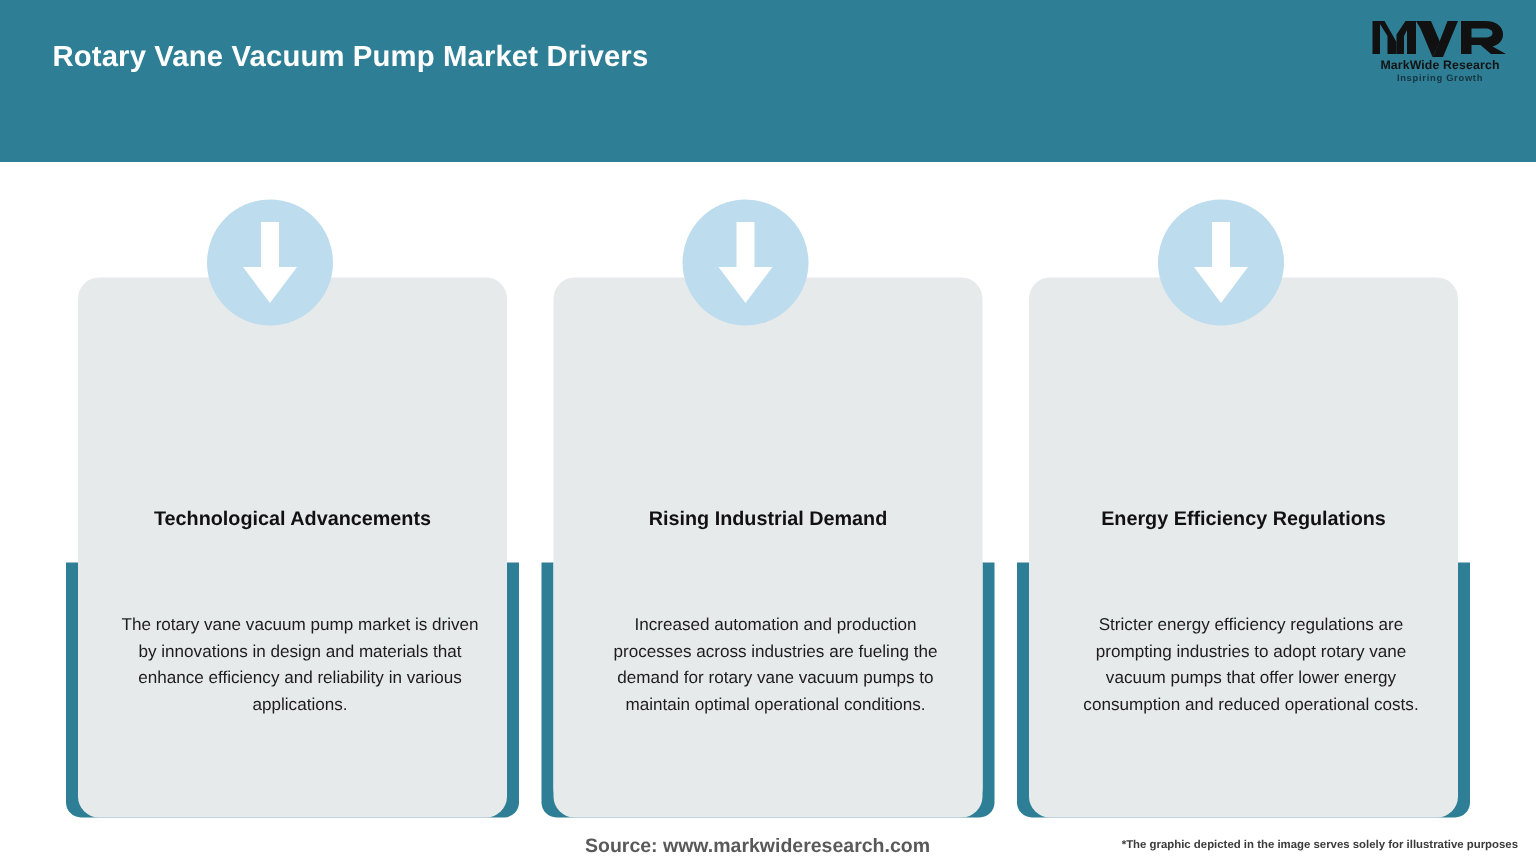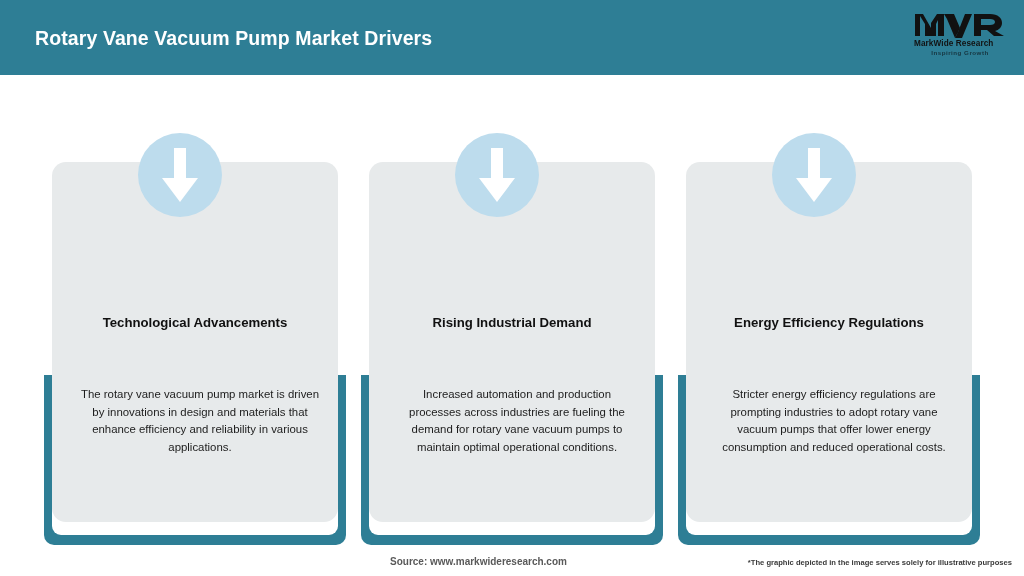--- a/index.html
+++ b/index.html
@@ -14,21 +14,21 @@
     overflow: hidden;
     position: relative;
   }
 
   
   .header {
     position: absolute;
     left: 0;
     top: 0;
     width: 1024px;
-    height: 75px;
+    height: 108px;
     background: #2e7e95;
     box-sizing: border-box;
   }
   .header-title {
     position: absolute;
     left: 35px;
     top: 27px;
     font-size: 19.5px;
     font-weight: bold;
     color: #ffffff;
@@ -49,21 +49,21 @@
     left: 0;
     top: 0;
     width: 92px;
     height: 27px;
   }
   .logo-name {
     position: absolute;
     left: 0;
     top: 28px;
     width: 92px;
-    text-align: left;
+    text-align: center;
     font-size: 8.2px;
     font-weight: bold;
     color: #121212;
     letter-spacing: 0.1px;
     white-space: nowrap;
   }
   .logo-tag {
     position: absolute;
     left: 0;
     top: 38px;
@@ -113,21 +113,21 @@
     height: 160px;
     background: #ffffff;
     border-bottom-left-radius: 9px;
     border-bottom-right-radius: 9px;
   }
 
   
   .card {
     position: absolute;
     left: 15px;
-    top: 62px;
+    top: 85px;
     width: 286px;
     height: 360px;
     background: #e7eaeb;
     border-radius: 14px;
     text-decoration: underline;
   }
 
   
   .icon-circle {
     position: absolute;
@@ -166,21 +166,21 @@
     font-size: 11.4px;
     color: #1c1c1c;
     line-height: 17.5px;
   }
 
   
   .footer-source {
     position: absolute;
     left: 390px;
     top: 556px;
-    font-size: 10px;
+    font-size: 13px;
     font-weight: bold;
     color: #595959;
     white-space: nowrap;
   }
   .footer-note {
     position: absolute;
     right: 12px;
     top: 558px;
     font-size: 7.6px;
     color: #3a3a3a;

